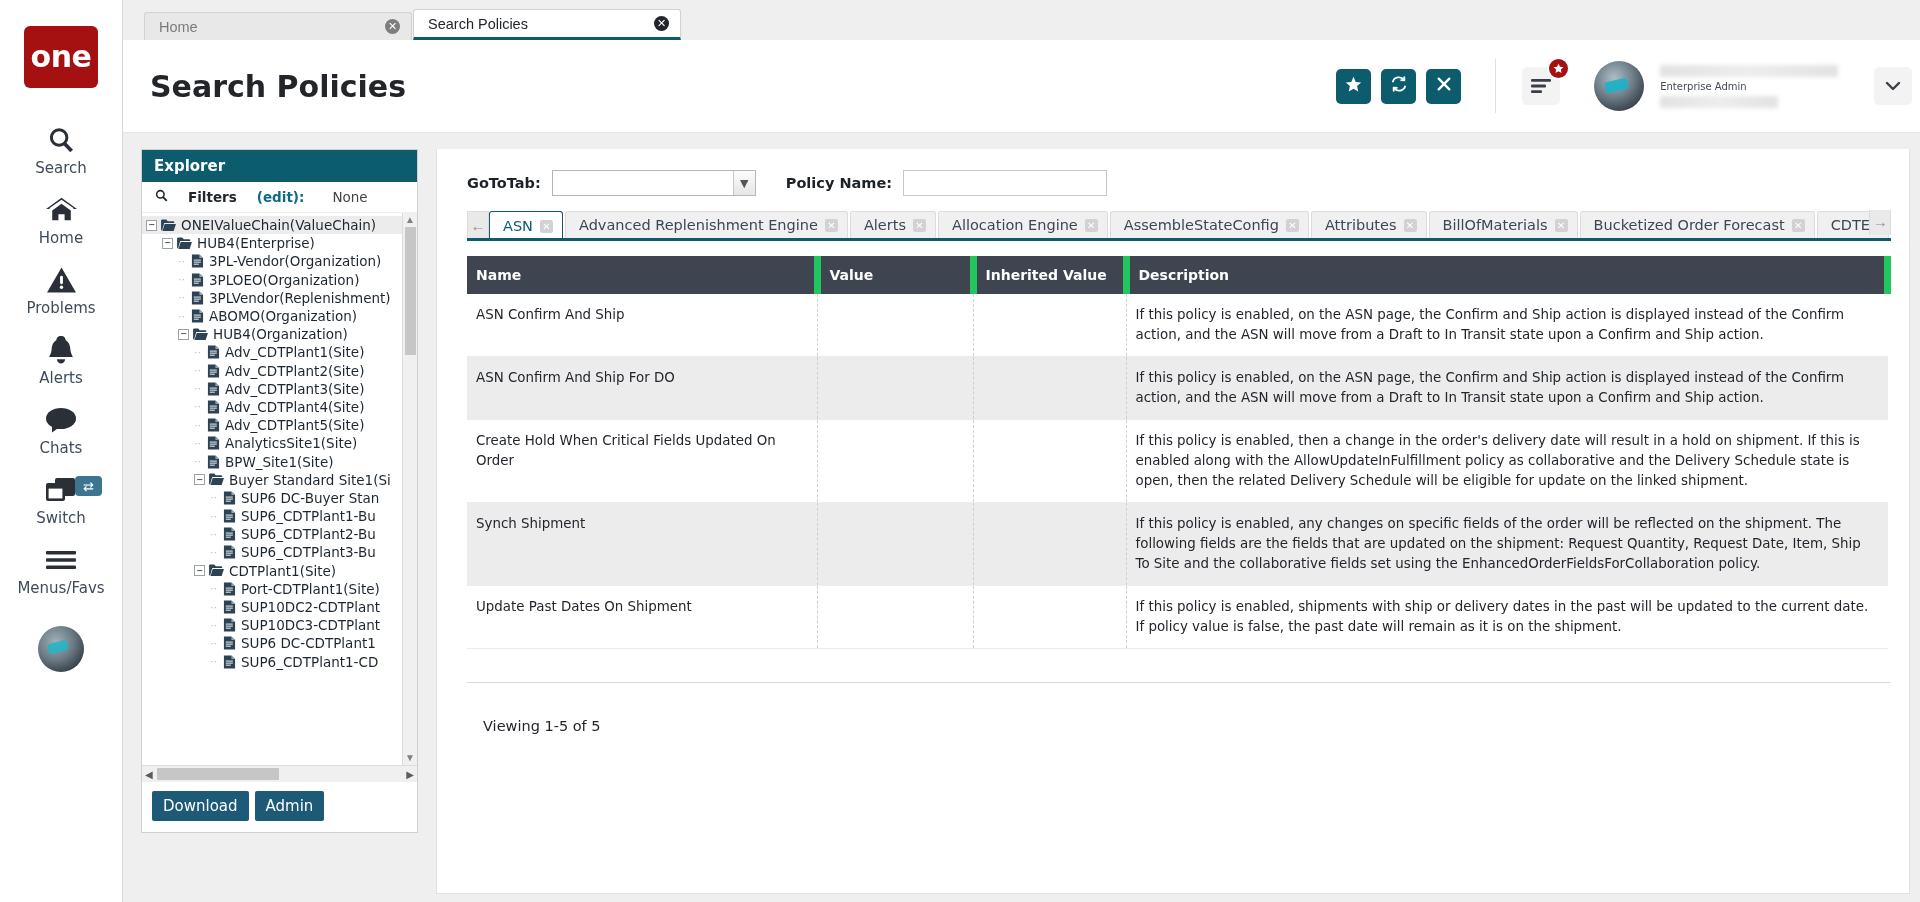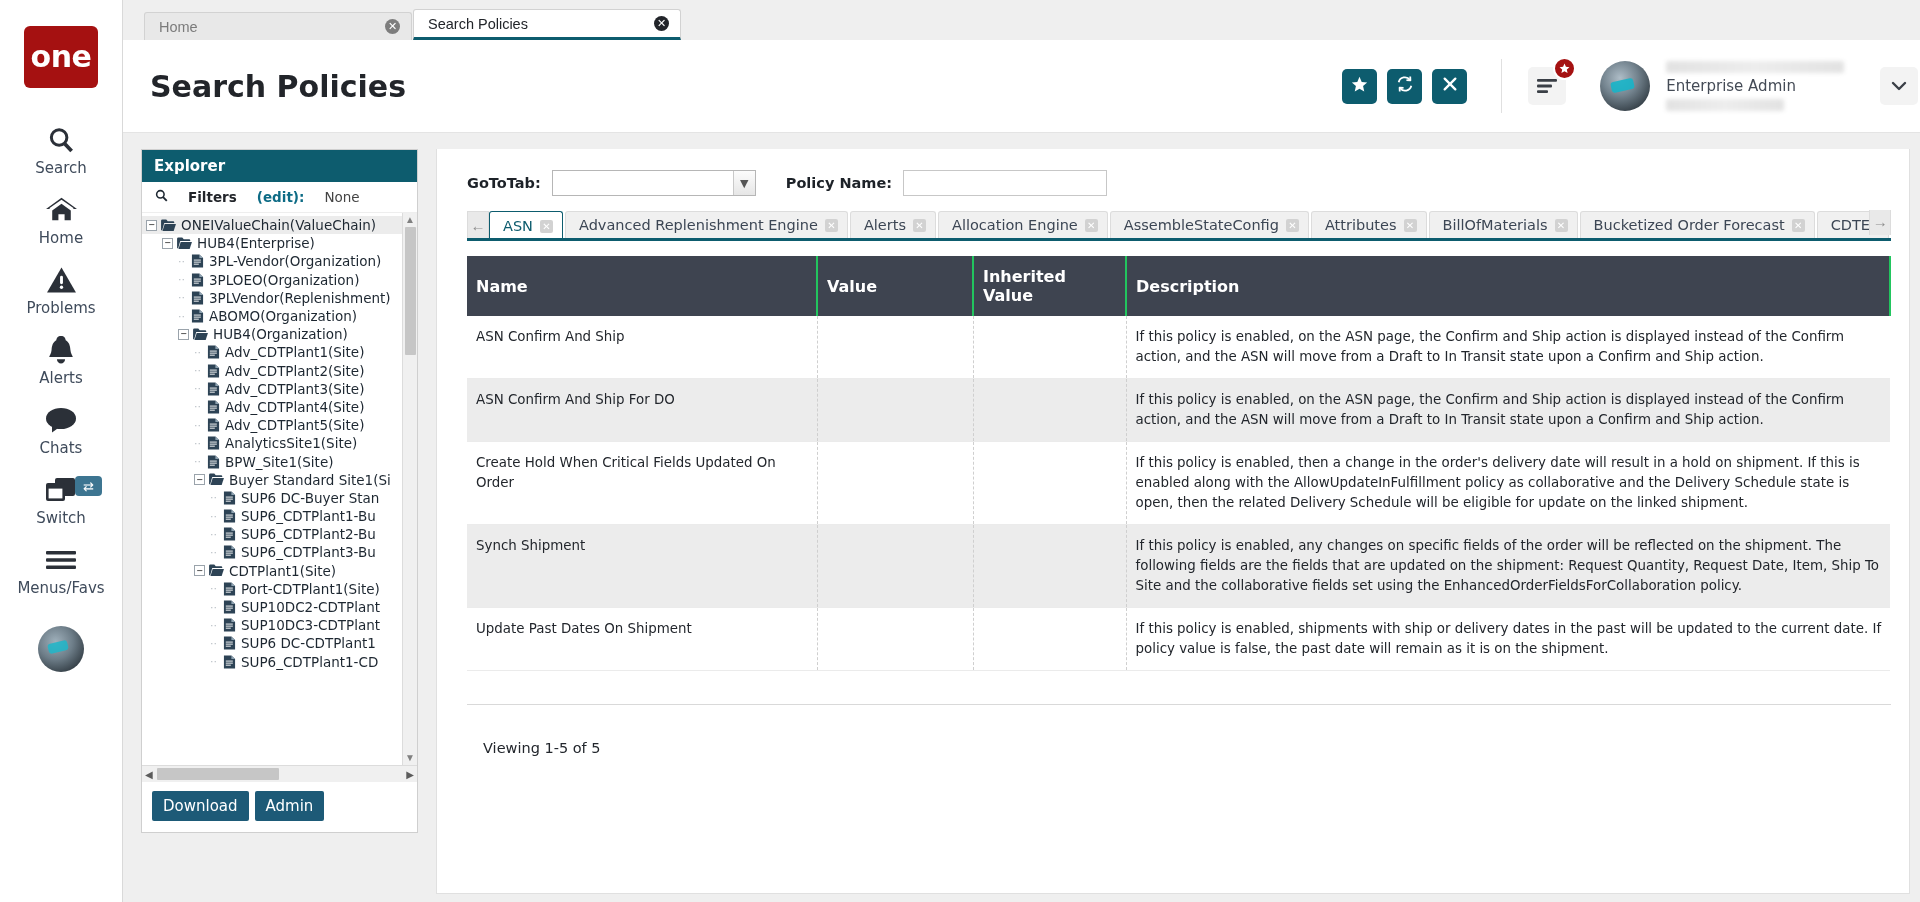--- a/index.html
+++ b/index.html
@@ -191,21 +191,21 @@
     background:#17b4c8; border-radius:3px; opacity:.9; transform: rotate(-12deg);
   }
   .user-meta { margin-left: 16px; display: flex; flex-direction: column; justify-content: center; }
   .redact {
     height: 12px; border-radius: 2px;
     background: linear-gradient(90deg,#e2e2e2,#ededed,#e2e2e2);
     filter: blur(2px);
   }
   .redact.r1 { width: 178px; margin-bottom: 4px; }
   .redact.r2 { width: 118px; margin-top: 4px; }
-  .user-role { font-size: 15px; color: #444b56; font-family: "DejaVu Sans", sans-serif; }
+  .user-role { font-size: 10px; color: #444b56; font-family: "DejaVu Sans", sans-serif; }
   .caret-box {
     width: 38px; height: 38px; background: #f3f3f3; border-radius: 5px;
     display: flex; align-items: center; justify-content: center;
     margin-left: 36px; cursor: pointer;
   }
 
   
   .body-row {
     flex: 1;
     display: flex;
@@ -233,21 +233,21 @@
   .exp-filters {
     display: flex; align-items: center; gap: 20px;
     padding: 7px 10px 7px 13px;
     font-size: 13.5px;
     color: #22252a;
     border-bottom: 1px solid #eee;
     font-family: "DejaVu Sans", sans-serif;
   }
   .exp-filters b { font-weight: 700; }
   .exp-filters .edit { color: #0d6b85; font-weight: 700; }
-  .exp-filters .none { color: #444; font-weight: 400; }
+  .exp-filters .none { color: #444; margin-left: 8px; font-weight: 400; }
   .tree-wrap {
     flex: 1;
     position: relative;
     overflow: hidden;
     display: flex;
   }
   .tree {
     flex: 1;
     overflow: hidden;
     padding: 3px 0 0 0;
@@ -308,21 +308,21 @@
     border-radius: 2px;
     cursor: pointer;
     font-family: "DejaVu Sans", sans-serif;
   }
 
   
   .content {
     flex: 1;
     background: #fff;
     margin-left: 18px;
-    margin-right: 24px;
+    margin-right: 18px;
     border: 1px solid #e0e0e0;
     border-top: none;
     padding: 12px 18px 0 30px;
     display: flex; flex-direction: column;
     min-width: 0;
     height: 745px;
   }
   .filterbar {
     display: flex; align-items: center;
     padding: 9px 0 14px 0;
@@ -414,25 +414,25 @@
   .tablewrap { margin-top: 15px; flex: 0 0 auto; }
   table.policies {
     width: 100%;
     border-collapse: collapse;
     table-layout: fixed;
     font-family: "DejaVu Sans", sans-serif;
   }
   table.policies thead th {
     background: #3e4450;
     color: #fff;
-    font-size: 16px;
+    font-size: 14px;
     font-weight: 700;
     text-align: left;
     padding: 11px 9px;
-    border-right: 2px solid #22c55e;
+    border-right: 7px solid #22c55e;
   }
   table.policies tbody td {
     font-size: 13.4px;
     color: #22262c;
     vertical-align: top;
     padding: 11px 9px;
     border-right: 1px dashed #cfcfcf;
     border-bottom: 1px solid #ebebeb;
     line-height: 20px;
   }

